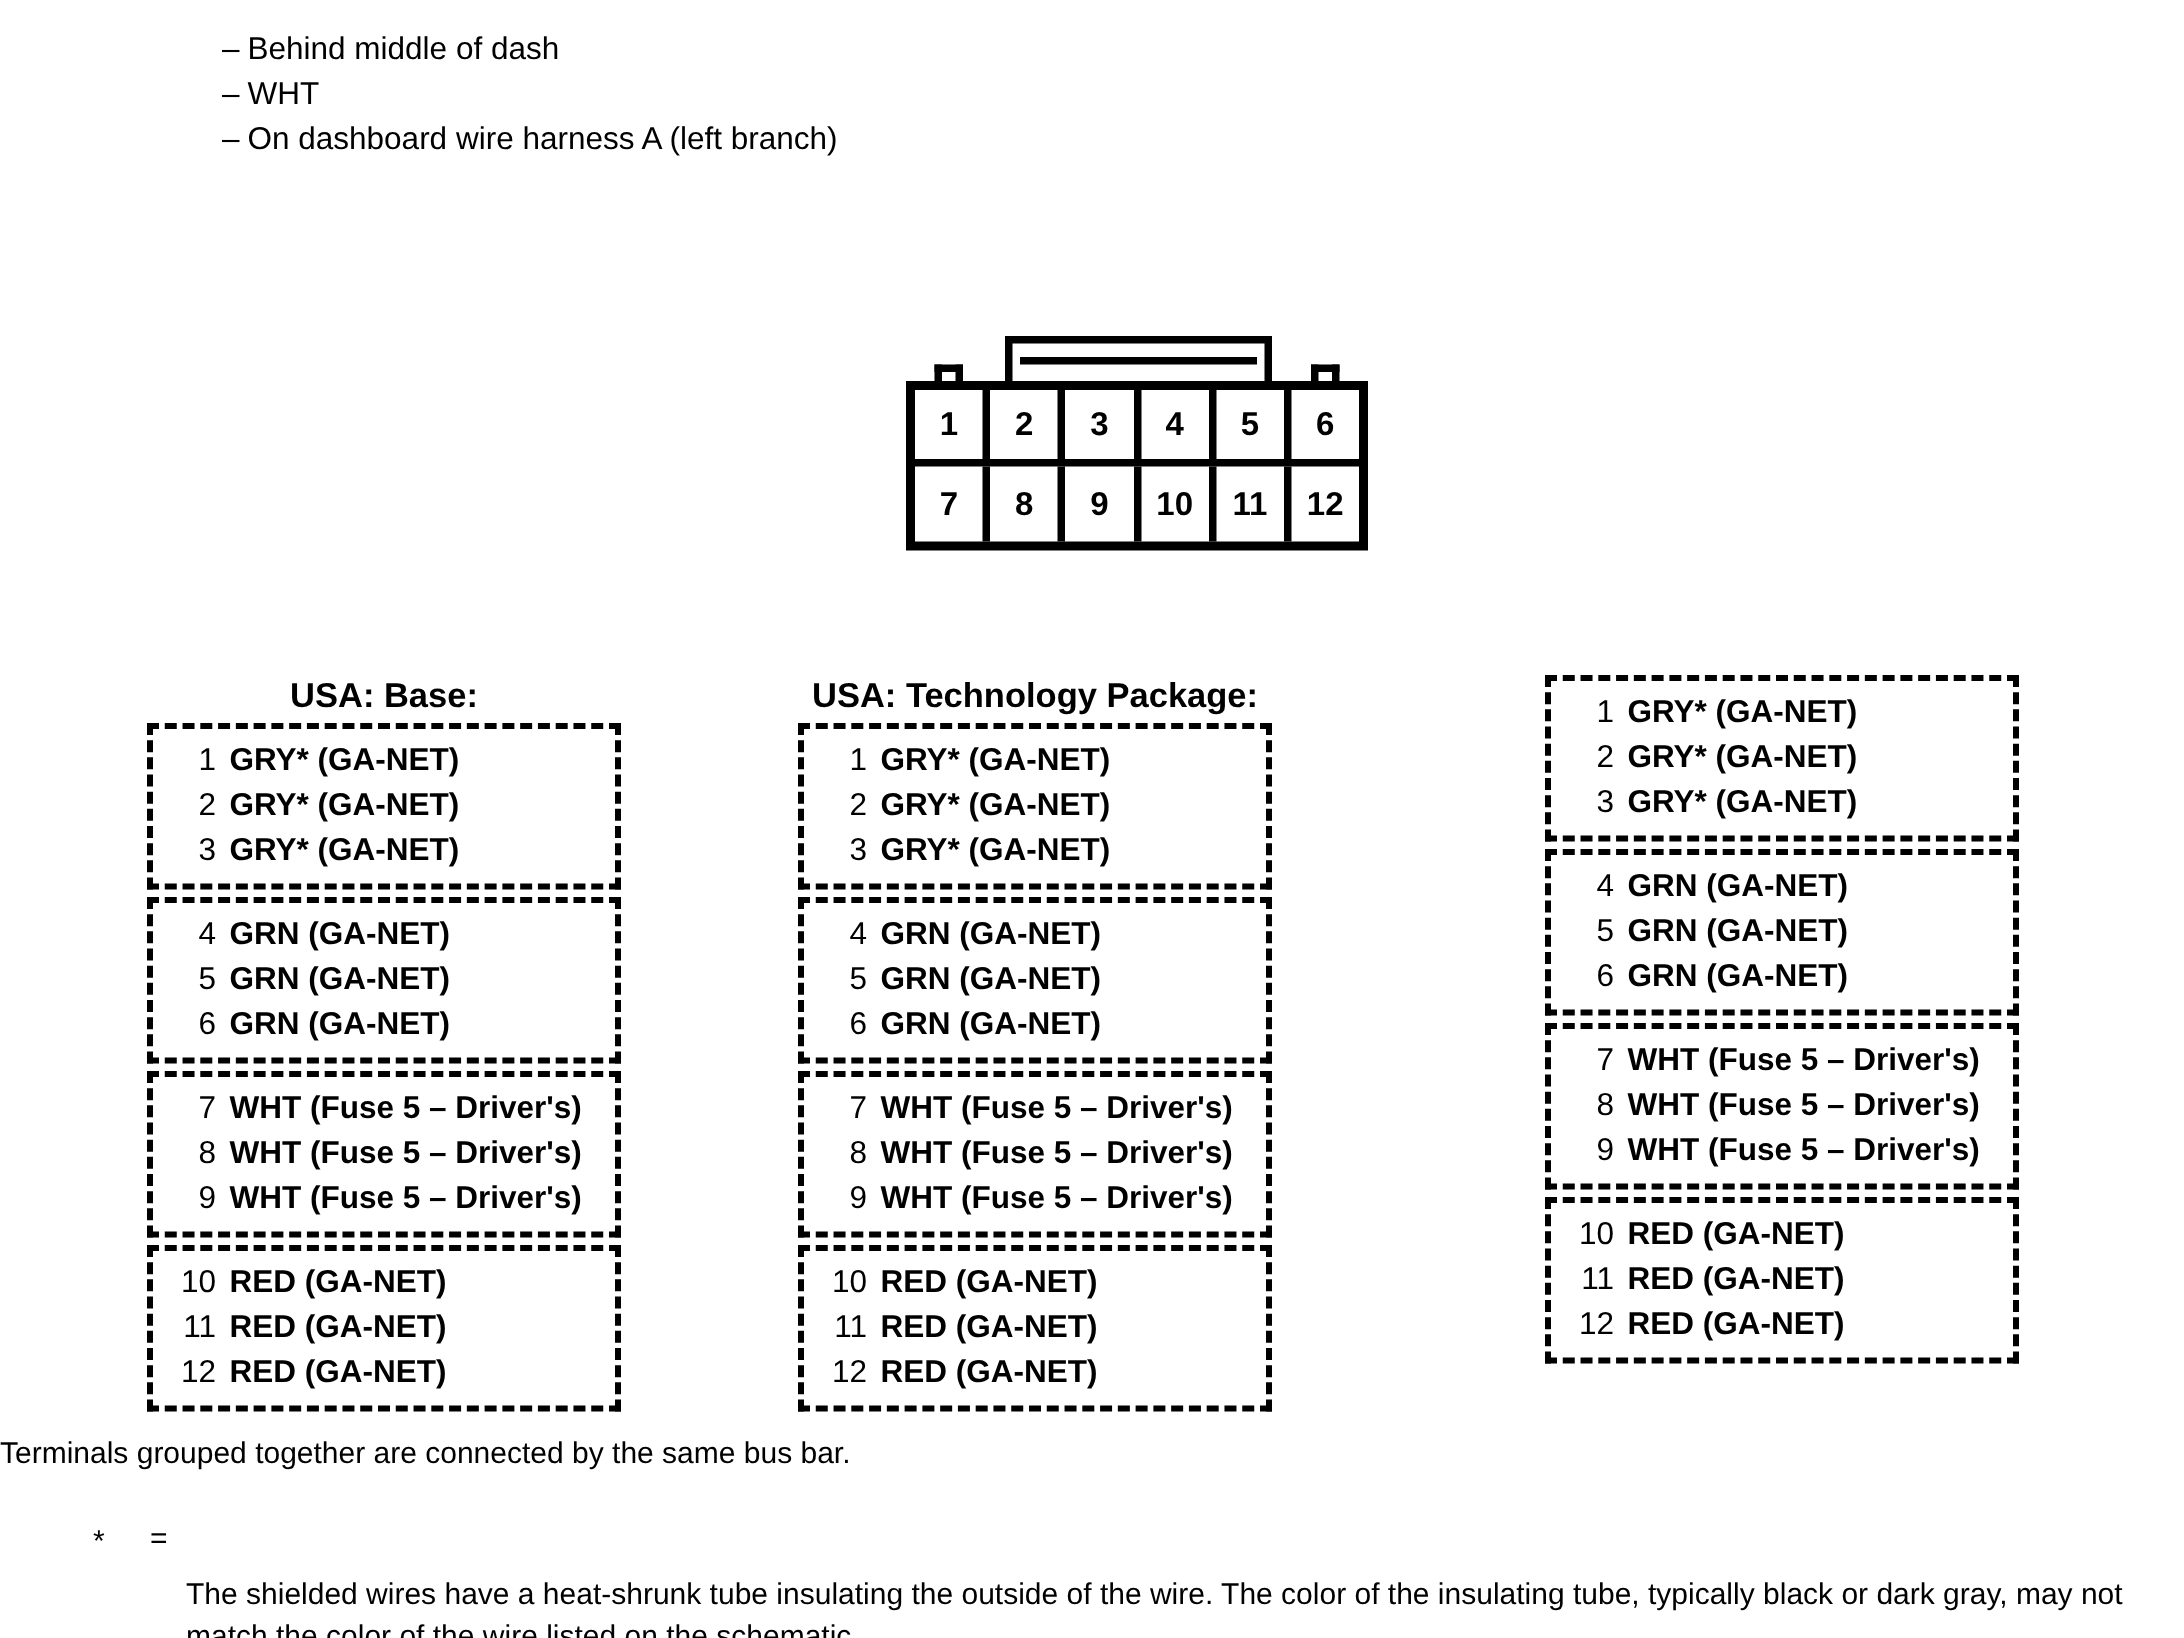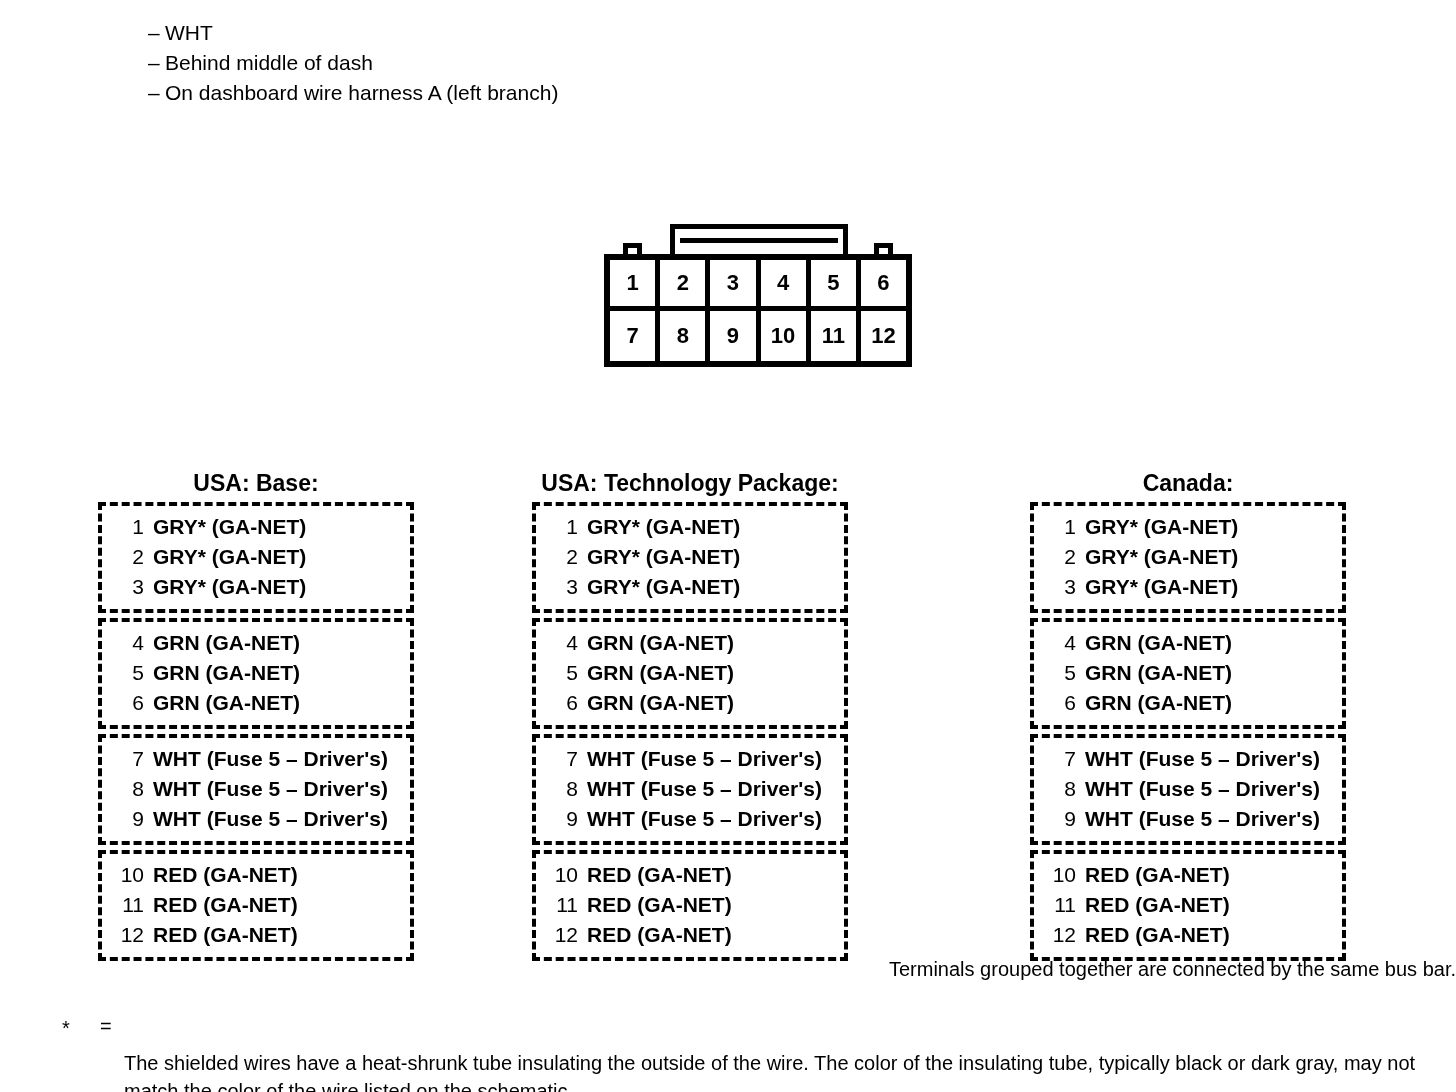--- a/index.html
+++ b/index.html
@@ -126,21 +126,20 @@
     position: absolute;
     left: 0;
     top: 450px;
     width: 1456px;
     height: 500px;
   }
   .list-column {
     position: absolute;
     top: 0;
     width: 316px;
-    margin-top: 20px;
   }
   #list-column-0 { left: 98px; }
   #list-column-1 { left: 532px; }
   #list-column-2 { left: 1030px; }
 
   .column-heading {
     font-size: 23px;
     font-weight: bold;
     text-align: center;
     height: 32px;
@@ -175,21 +174,21 @@
     flex: 0 0 auto;
     font-weight: bold;
   }
 
   
   #busbar-note {
     position: absolute;
     left: 0;
     top: 958px;
     width: 1456px;
-    text-align: right;
+    text-align: left;
     font-size: 20px;
     white-space: nowrap;
   }
   #asterisk-note {
     position: absolute;
     left: 62px;
     top: 1012px;
     width: 1380px;
     font-size: 20px;
     line-height: 28px;
@@ -212,24 +211,24 @@
     display: block;
     margin-top: 37px;
   }
 </style>
 </head>
 <body>
 
 <div id="header-block">
   <div id="subtitle-list">
     <div class="subtitle-line">
+      <span class="subtitle-dash">–</span><span>Behind middle of dash</span>
+    </div>
+    <div class="subtitle-line">
       <span class="subtitle-dash">–</span><span>WHT</span>
-    </div>
-    <div class="subtitle-line">
-      <span class="subtitle-dash">–</span><span>Behind middle of dash</span>
     </div>
     <div class="subtitle-line">
       <span class="subtitle-dash">–</span><span>On dashboard wire harness A (left branch)</span>
     </div>
   </div>
 </div>
 
 <div id="connector-figure">
   <div id="connector-latch">
     <div id="connector-latch-bar"></div>
@@ -376,21 +375,20 @@
         </div>
         <div class="pin-entry">
           <span class="pin-entry-number">12</span>
           <span class="pin-entry-label">RED (GA-NET)</span>
         </div>
       </div>
     </div>
   </div>
 
   <div class="list-column" id="list-column-2">
-    <div class="column-heading">Canada:</div>
     <div class="group-stack">
       <div class="pin-group">
         <div class="pin-entry">
           <span class="pin-entry-number">1</span>
           <span class="pin-entry-label">GRY* (GA-NET)</span>
         </div>
         <div class="pin-entry">
           <span class="pin-entry-number">2</span>
           <span class="pin-entry-label">GRY* (GA-NET)</span>
         </div>

